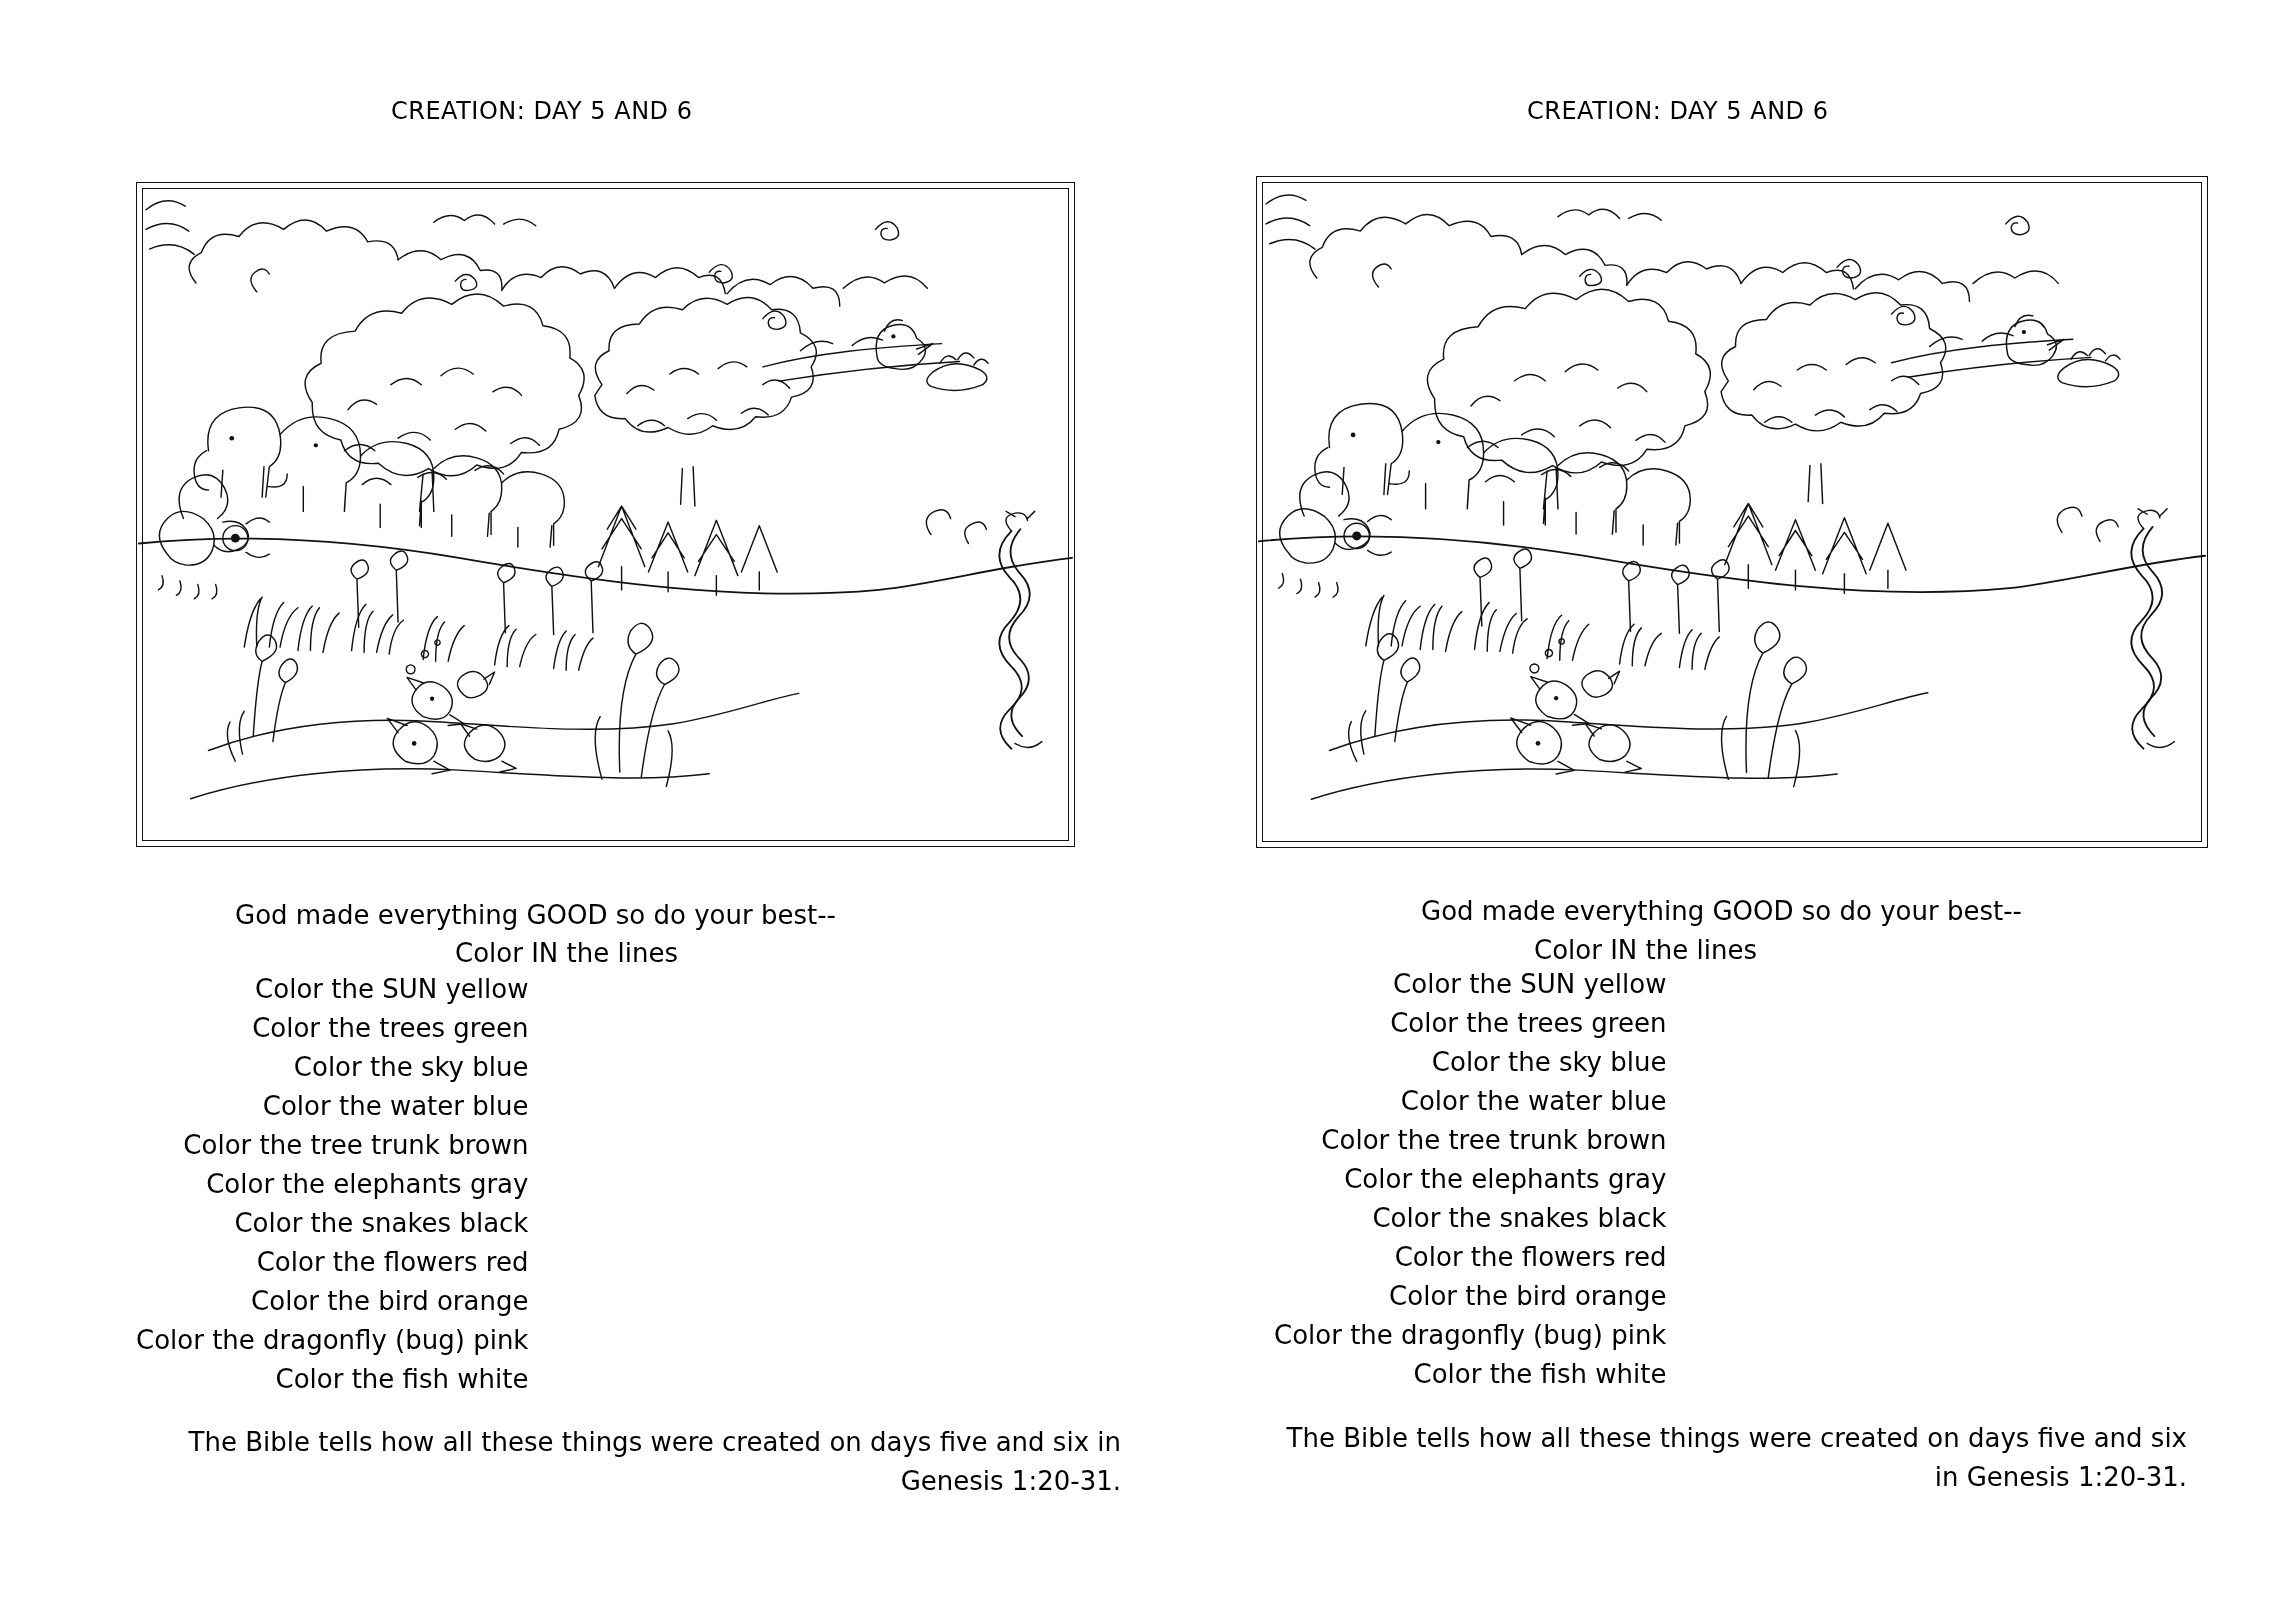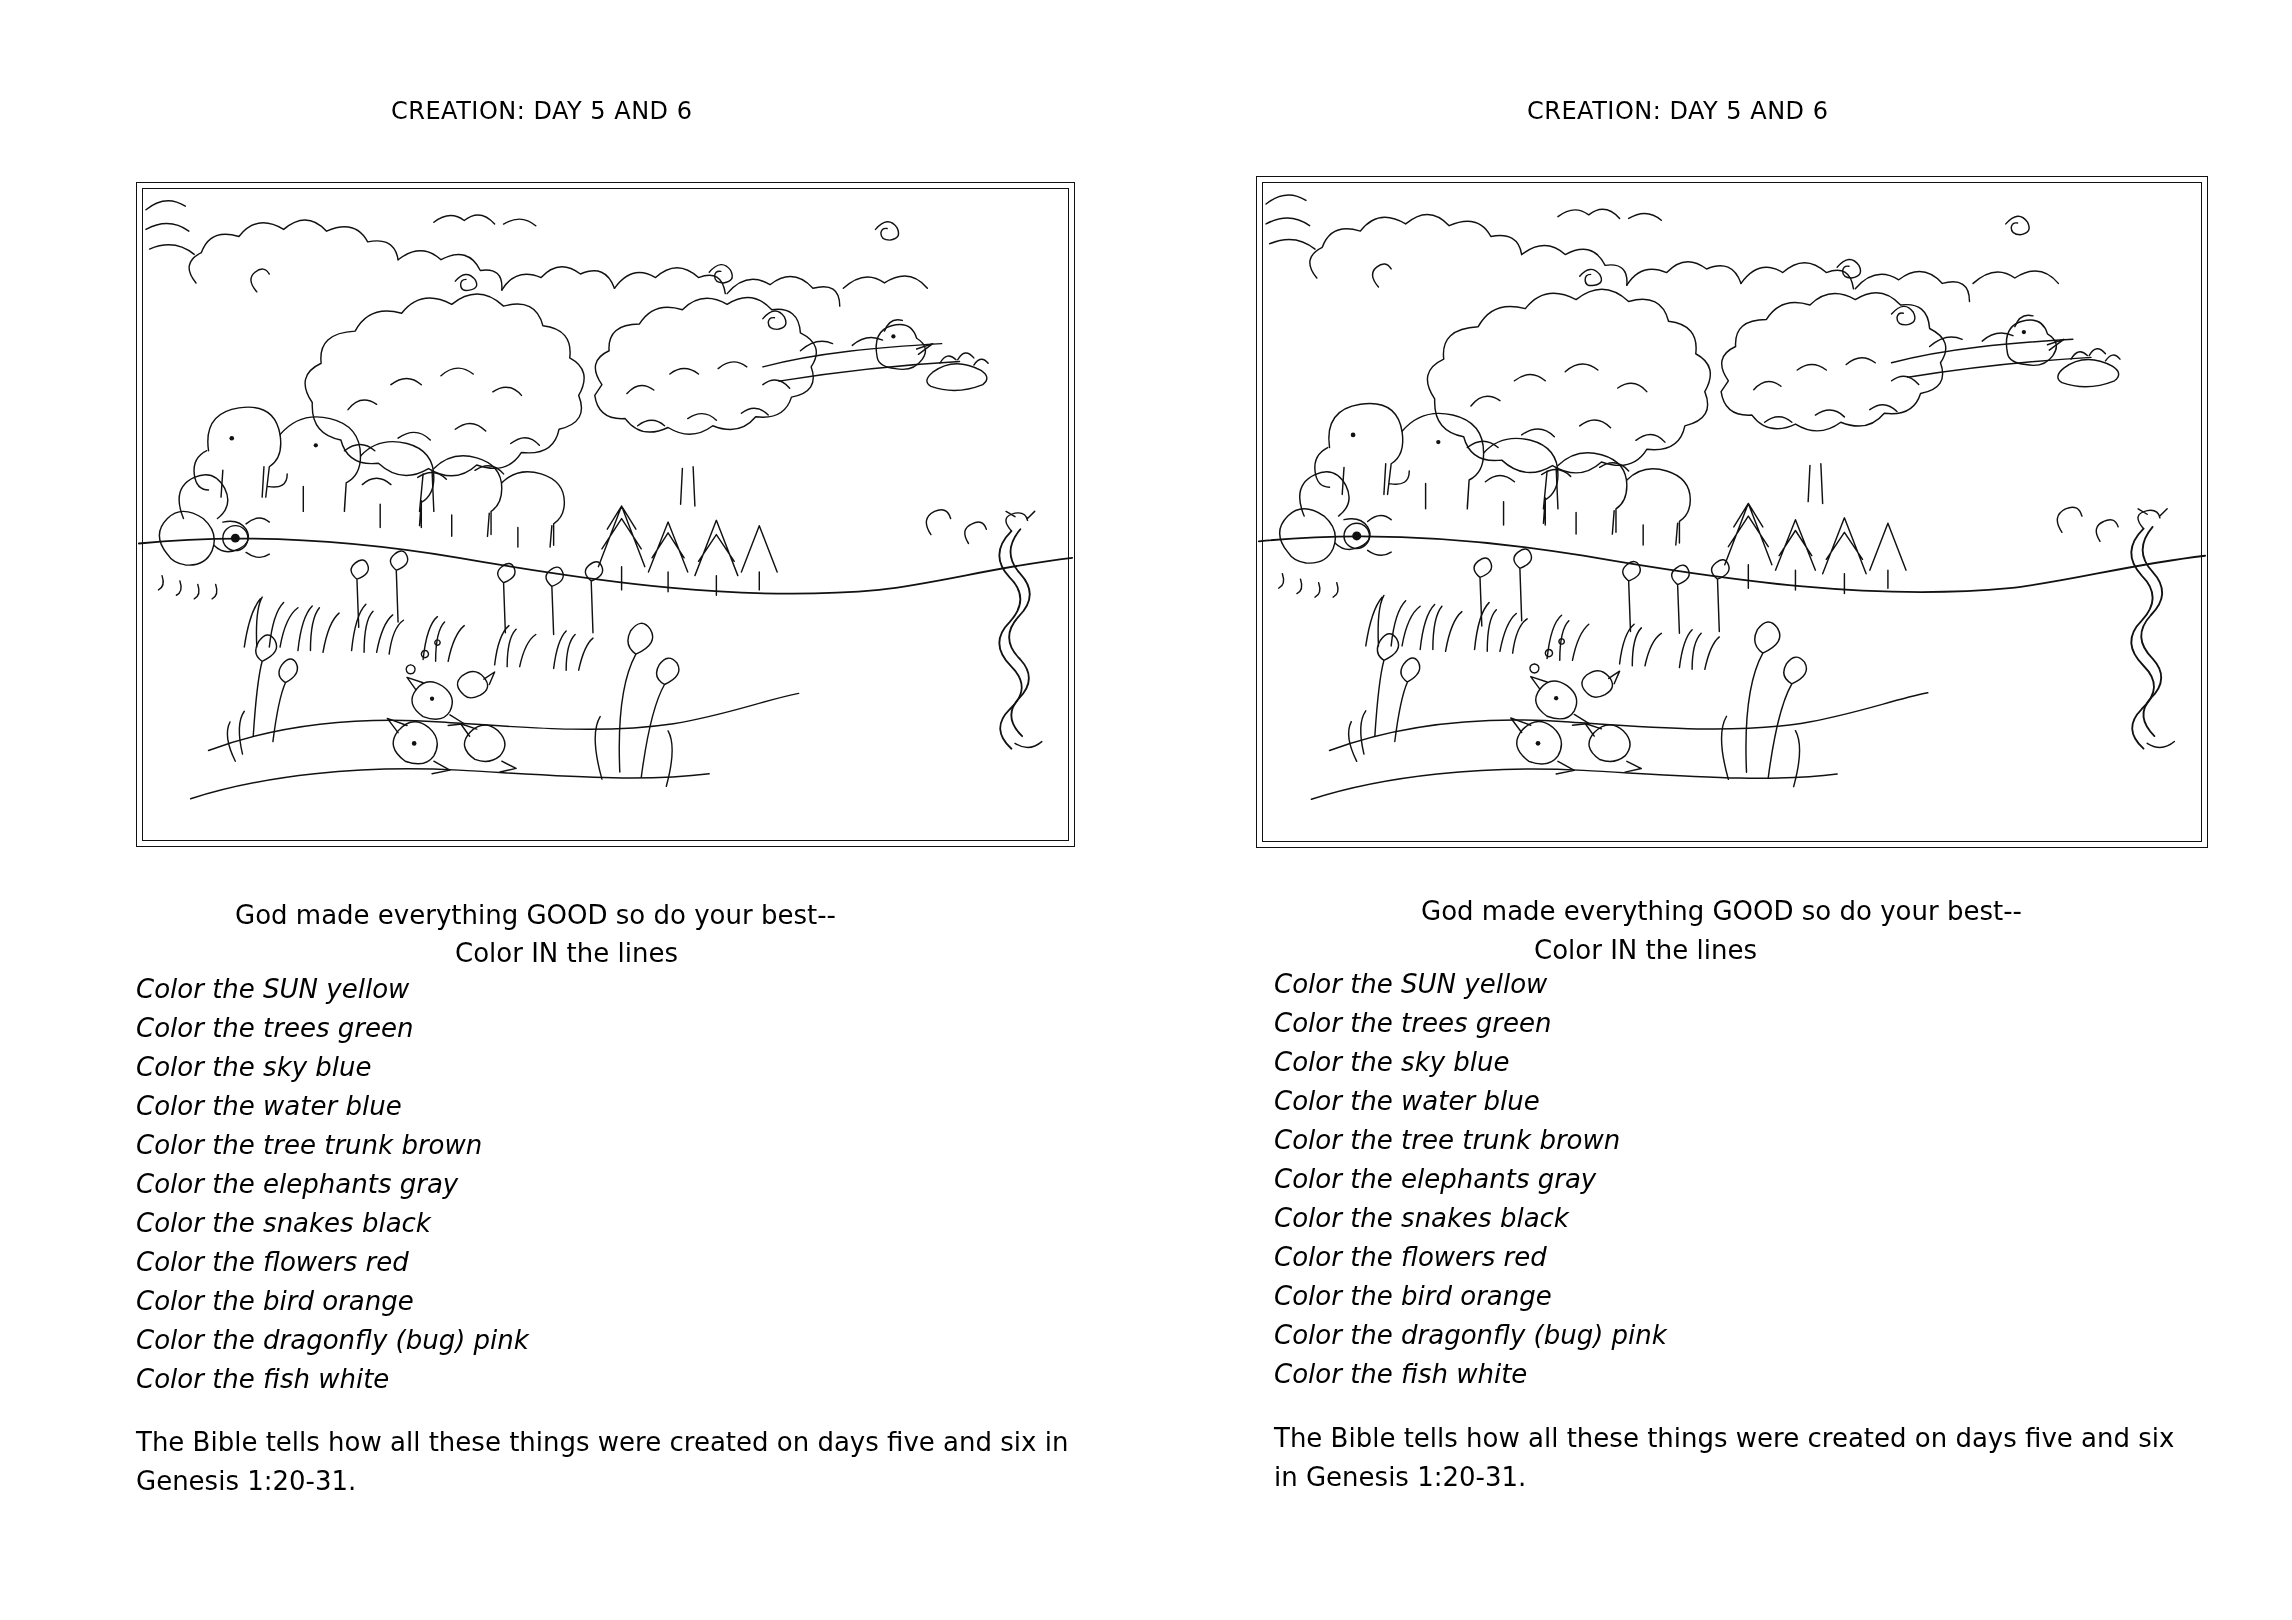--- a/index.html
+++ b/index.html
@@ -19,20 +19,21 @@
     width: 2293px;
     height: 1620px;
     display: flex;
     flex-direction: row;
   }
   .panel {
     position: relative;
     width: 1146px;
     height: 1620px;
     box-sizing: border-box;
+    text-align: right;
   }
   .panel-left  { padding: 0 0 0 0; }
   .panel-right { padding: 0 0 0 0; }
 
   .title {
     position: absolute;
     top: 97px;
     font-size: 24px;
     letter-spacing: 0.5px;
     font-family: "DejaVu Sans", sans-serif;
@@ -70,21 +71,20 @@
   .panel-right .caption-1 { left: 1385px; top: 892px; transform: translateX(-1146px); }
   .panel-right .caption-2 { left: 1498px; top: 931px; transform: translateX(-1146px); }
 
   .color-list {
     position: absolute;
     font-size: 26px;
     line-height: 39px;
     list-style: none;
     margin: 0;
     padding: 0;
-    font-style: italic;
   }
   .panel-left .color-list  { left: 136px; top: 970px; }
   .panel-right .color-list { left: 128px; top: 965px; }
   .color-list li { white-space: nowrap; }
 
   .footnote {
     position: absolute;
     font-size: 26px;
     line-height: 39px;
   }

